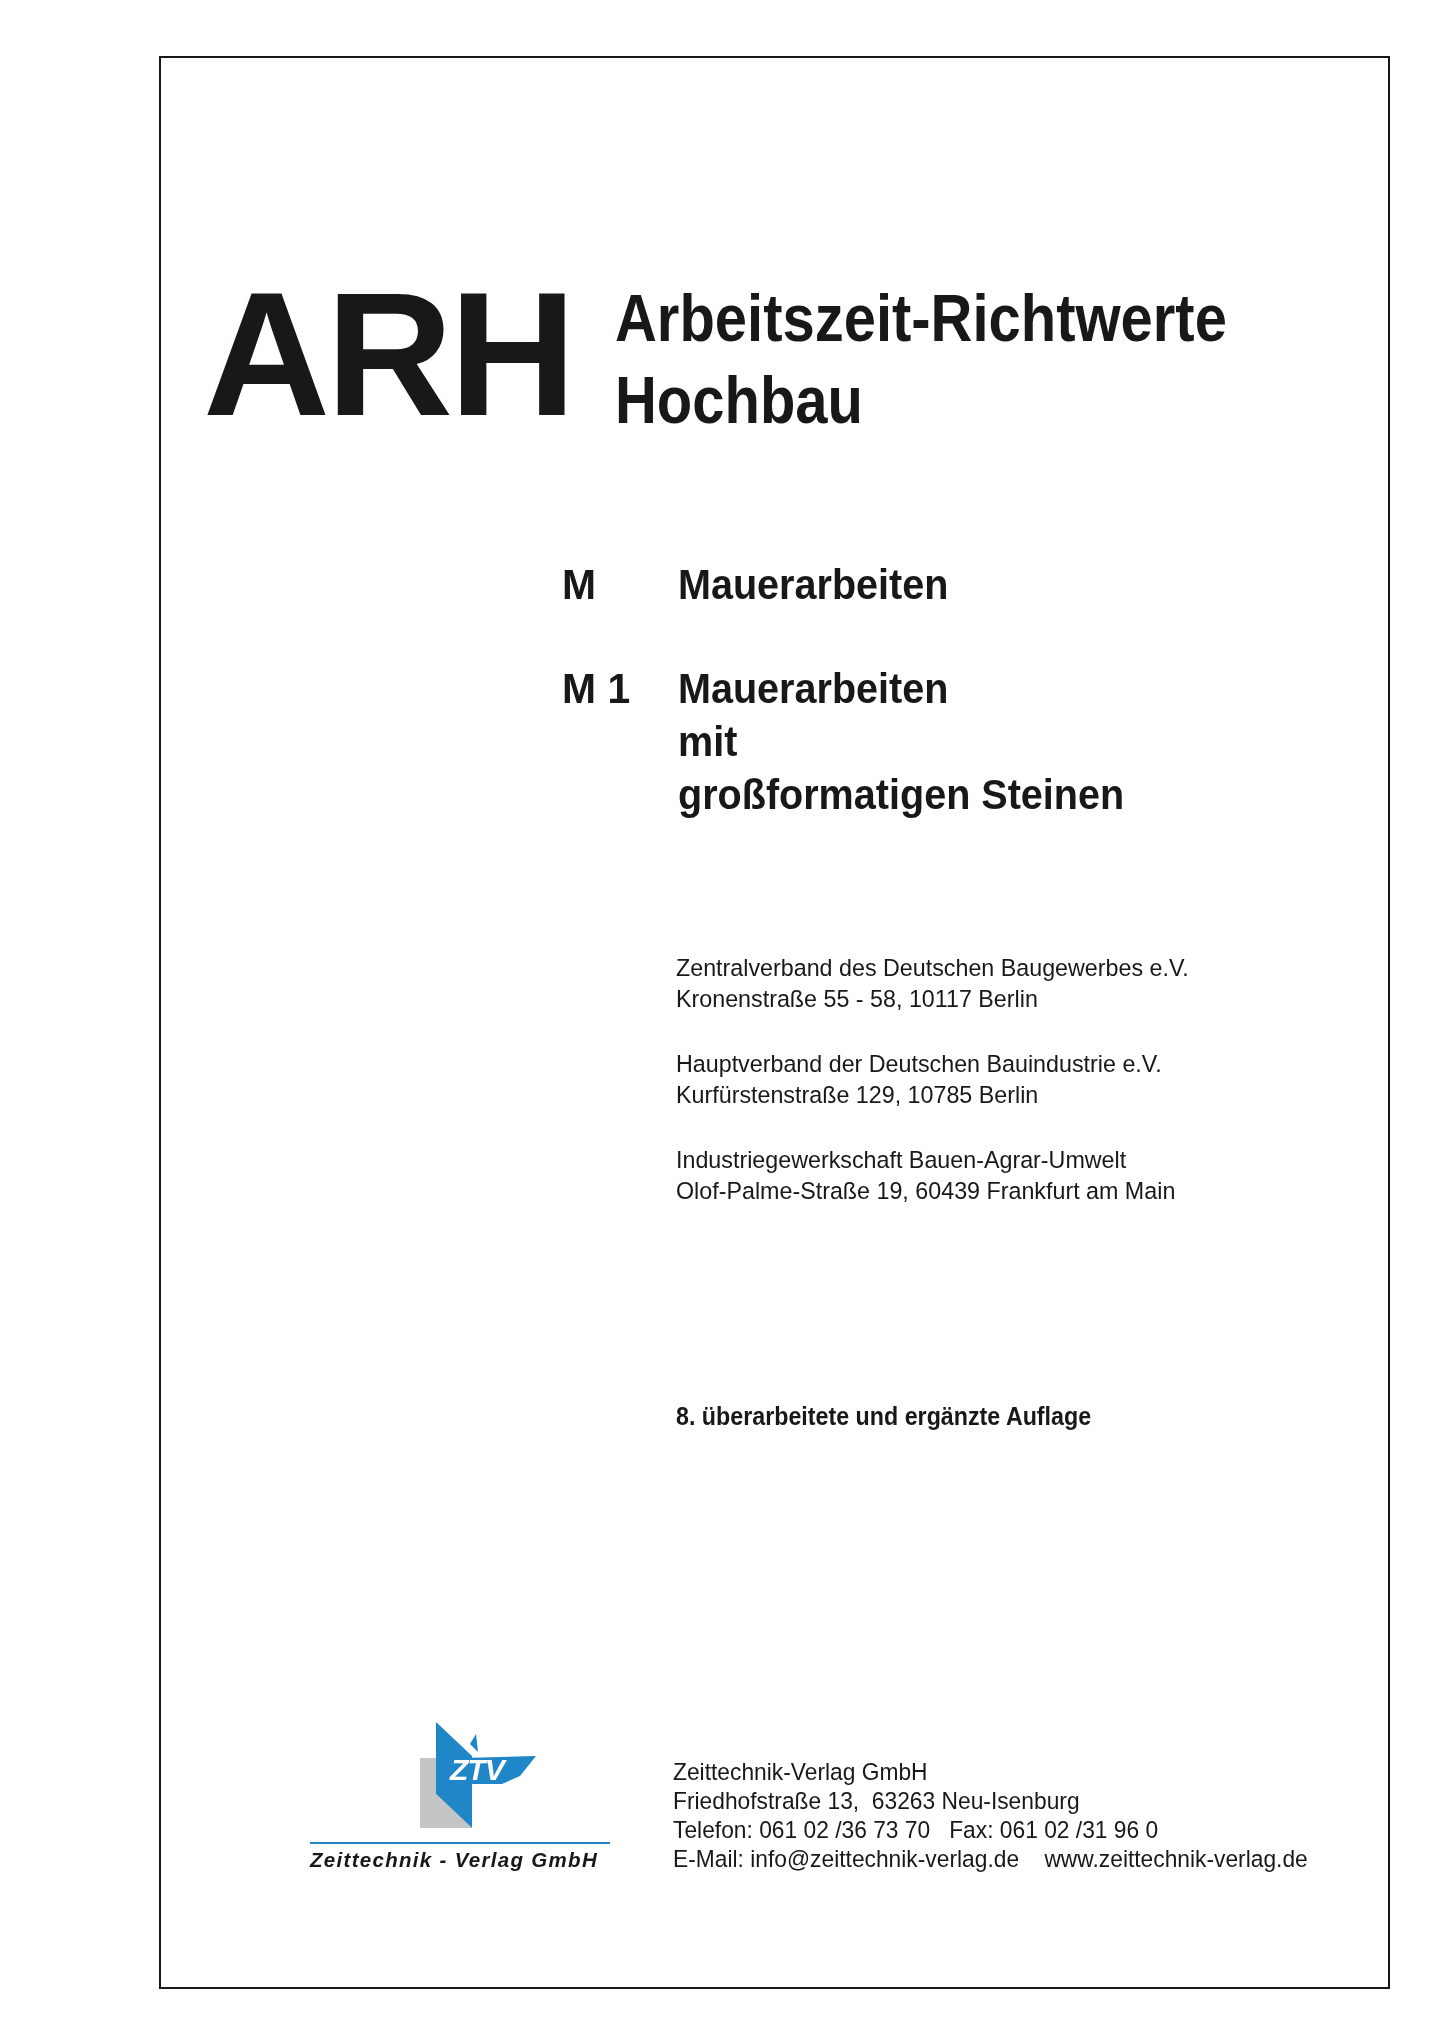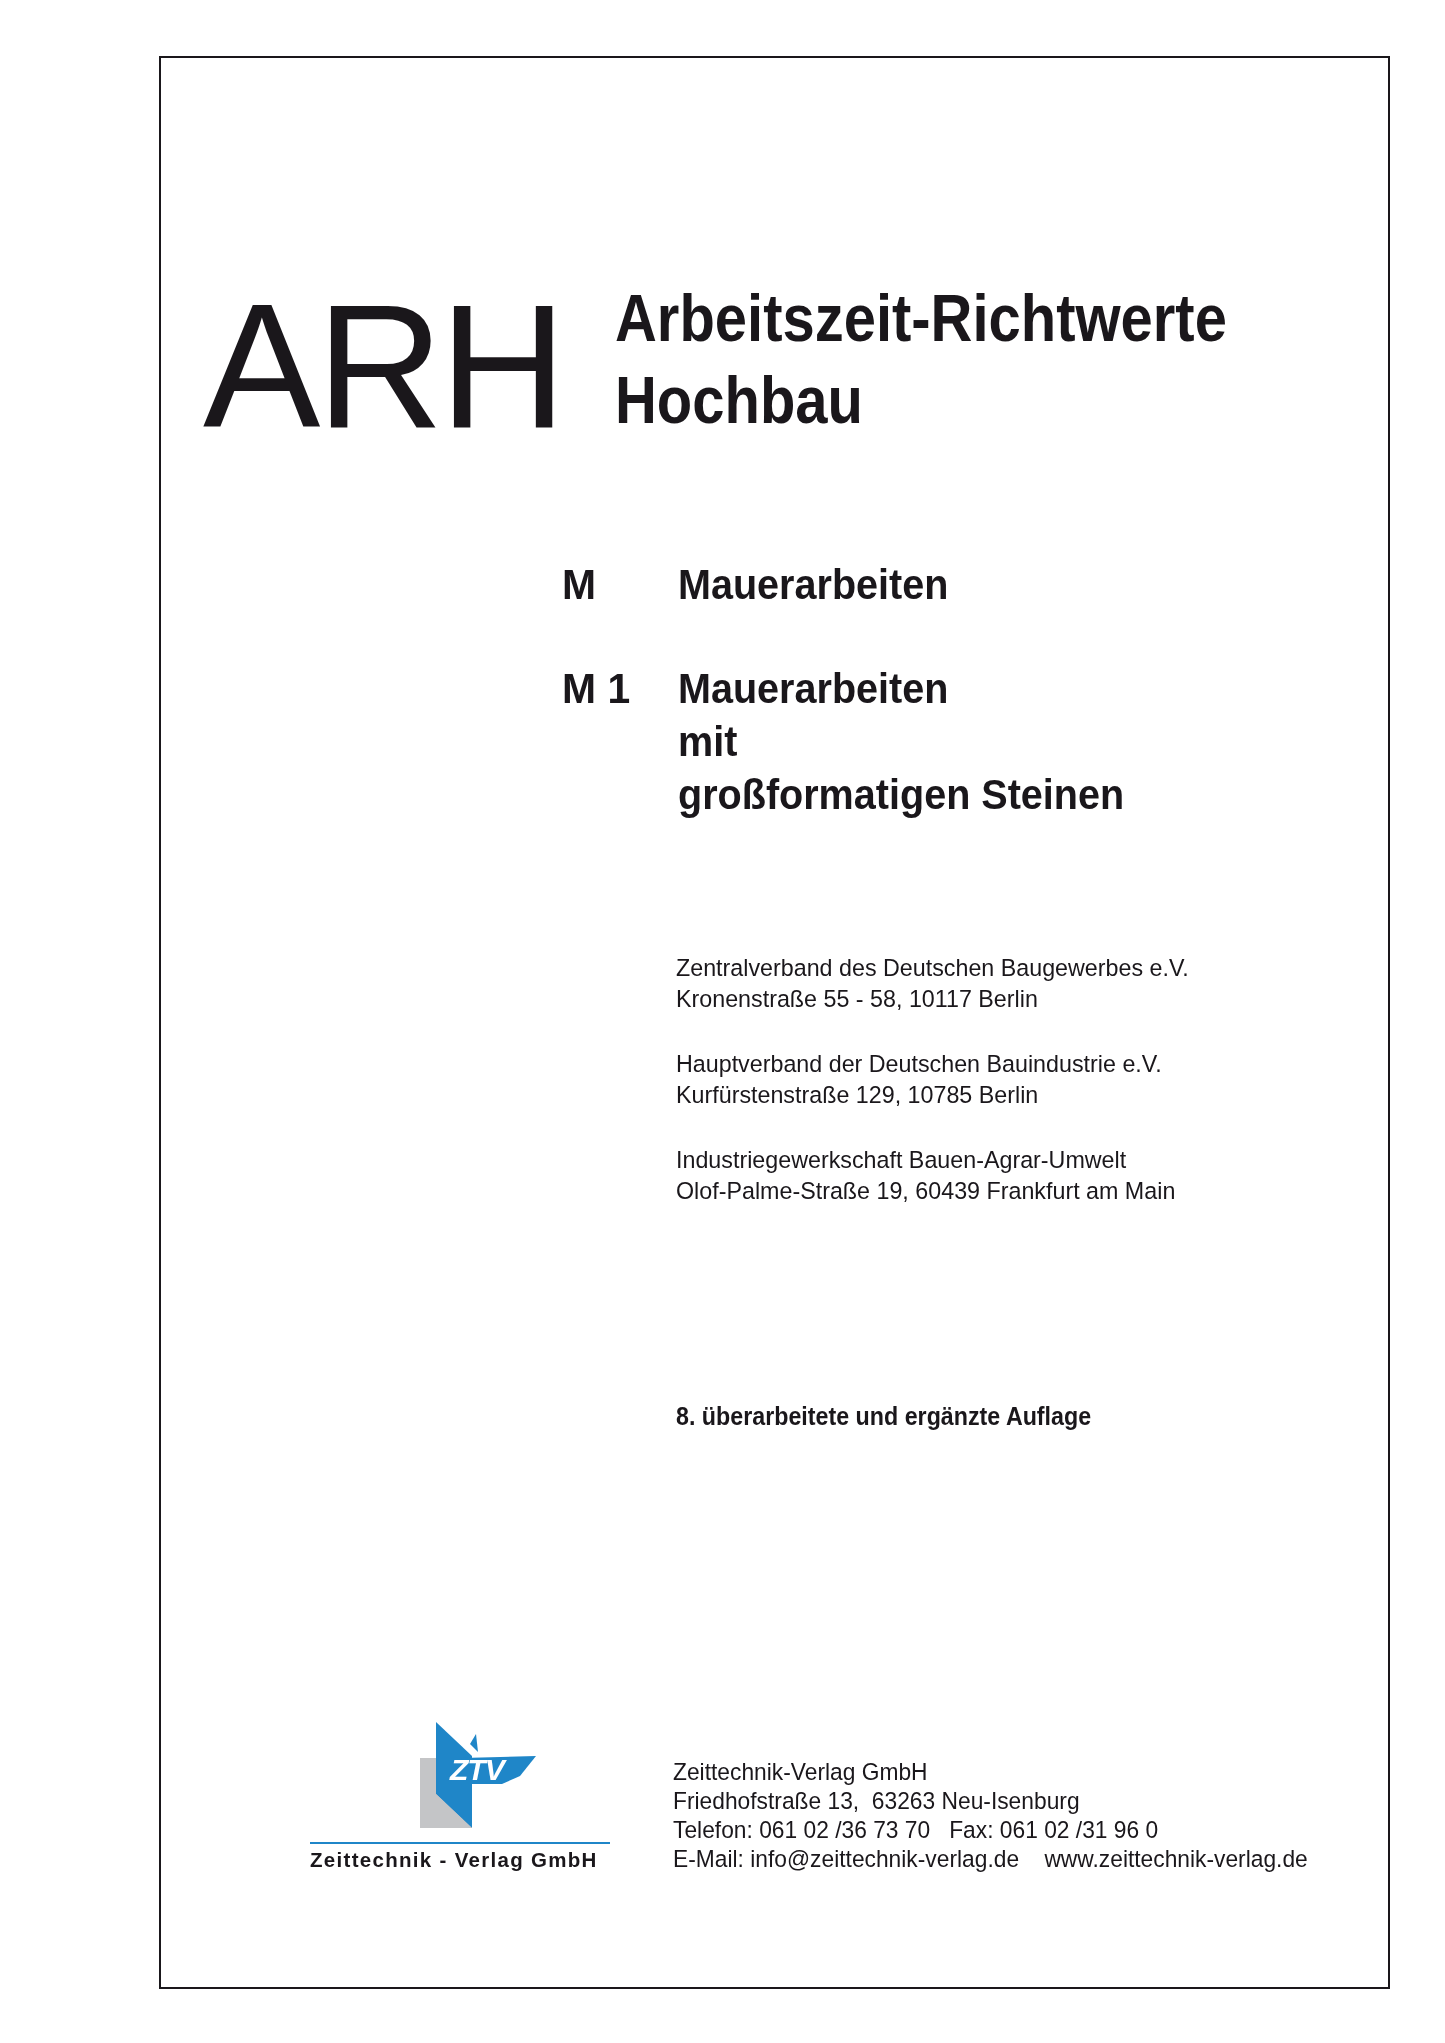--- a/index.html
+++ b/index.html
@@ -1,38 +1,38 @@
 <!DOCTYPE html>
 <html><head>
 <meta charset="utf-8">
 <style>
   html, body { margin:0; padding:0; background:#ffffff; }
   body { width:1445px; height:2043px; position:relative; overflow:hidden;
          font-family:"Liberation Sans", sans-serif; color:#1a171b; }
   .frame { position:absolute; left:159px; top:56px; width:1227px; height:1929px;
            border:2.5px solid #1a171b; box-sizing:content-box; }
   .abs { position:absolute; white-space:nowrap; }
-  .arh { left:203px; top:278px; font-size:176px; font-weight:normal; line-height:176px;
+  .arh { left:203px; top:266px; font-size:176px; font-weight:bold; line-height:176px;
          letter-spacing:-4px; }
   .title { left:615px; font-size:67px; font-weight:bold; line-height:67px;
            transform:scaleX(0.865); transform-origin:left top; }
   .title1 { top:284px; }
   .title2 { top:366px; }
   .sec-code { left:562px; font-size:43px; font-weight:bold; line-height:43px;
               transform:scaleX(0.95); transform-origin:left top; }
   .sec-text { left:678px; font-size:43px; font-weight:bold; line-height:53px;
               transform:scaleX(0.92); transform-origin:left top; }
   .org { left:676px; font-size:24.5px; line-height:31px; transform:scaleX(0.95); transform-origin:left top; }
   .edition { left:676px; top:1402px; font-size:25px; font-weight:bold; line-height:28px;
              transform:scaleX(0.93); transform-origin:left top; }
   .pub { left:673px; top:1757px; font-size:24.5px; line-height:29px; transform:scaleX(0.93); transform-origin:left top; }
   .logo { left:310px; top:1718px; width:302px; height:160px; }
   .logo-line { position:absolute; left:0; top:124px; width:300px; height:2px; }
   .logo-name { position:absolute; left:0; top:130px; width:300px; font-size:20.5px; font-weight:bold;
-               letter-spacing:1.3px; line-height:24px; white-space:nowrap; }
+               font-style:italic; letter-spacing:1.3px; line-height:24px; white-space:nowrap; }
   .line { display:block; }
 </style>
 </head>
 <body>
 
 <div class="frame"></div>
 
 <div class="abs arh">ARH</div>
 <div class="abs title title1">Arbeitszeit-Richtwerte</div>
 <div class="abs title title2">Hochbau</div>

